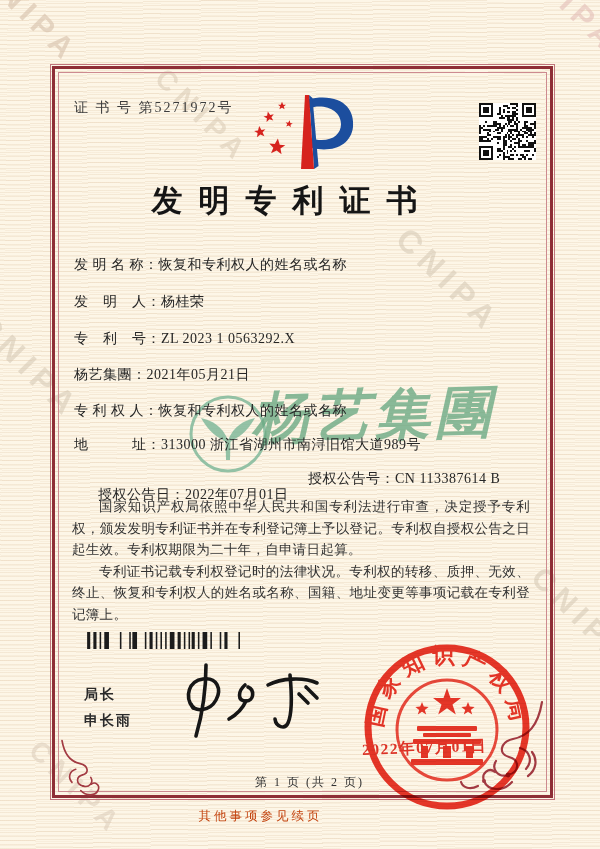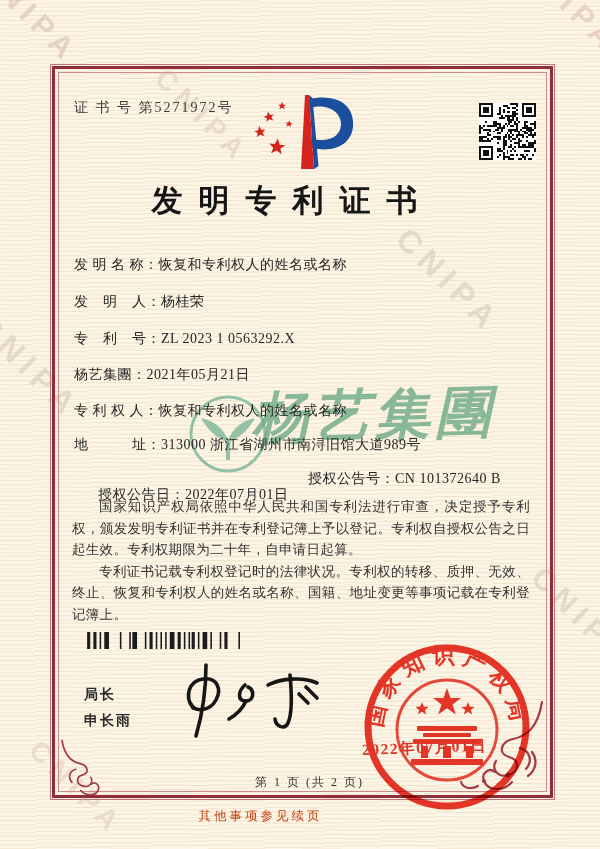--- a/index.html
+++ b/index.html
@@ -398,21 +398,21 @@
     <div class="title">发明专利证书</div>
 
     <div class="row r0"><span class="lab">发 明 名 称：</span><span class="val">恢复和专利权人的姓名或名称</span></div>
     <div class="row r1"><span class="lab">发　明　人：</span><span class="val">杨桂荣</span></div>
     <div class="row r2"><span class="lab">专　利　号：</span><span class="val">ZL 2023 1 0563292.X</span></div>
     <div class="row r3"><span class="lab">杨艺集團：</span><span class="val">2021年05月21日</span></div>
     <div class="row r4"><span class="lab">专 利 权 人：</span><span class="val">恢复和专利权人的姓名或名称</span></div>
     <div class="row r5"><span class="lab">地　　　址：</span><span class="val">313000 浙江省湖州市南浔旧馆大道989号</span></div>
     <div class="row r6">
       <span class="lab">授权公告日：</span><span class="val">2022年07月01日</span>
-      <span class="pair2"><span class="lab">授权公告号：</span><span class="val">CN 101372640 B</span></span>
+      <span class="pair2"><span class="lab">授权公告号：</span><span class="val">CN 113387614 B</span></span>
     </div>
 
     <div class="paras">
       <p>国家知识产权局依照中华人民共和国专利法进行审查，决定授予专利权，颁发发明专利证书并在专利登记簿上予以登记。专利权自授权公告之日起生效。专利权期限为二十年，自申请日起算。</p>
       <p>专利证书记载专利权登记时的法律状况。专利权的转移、质押、无效、终止、恢复和专利权人的姓名或名称、国籍、地址变更等事项记载在专利登记簿上。</p>
     </div>
 
     <svg class="barcode" viewBox="0 0 100 20" preserveAspectRatio="none">
       <g fill="#1c1c1c" id="barcode-bars">
           <rect x="2" y="0" width="2" height="20"></rect>

